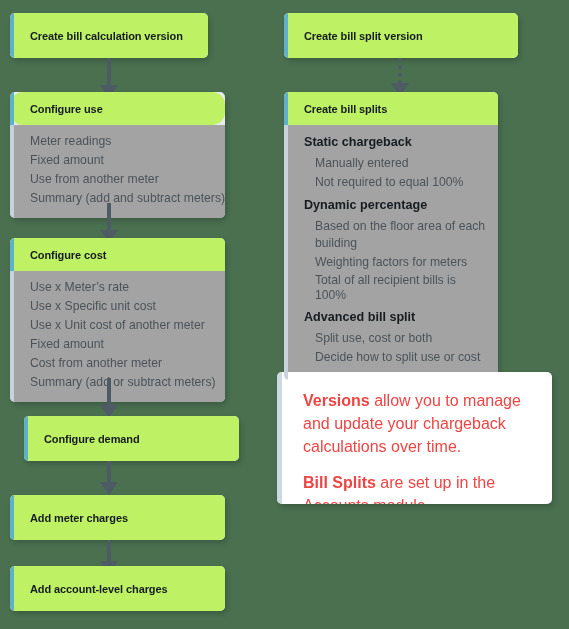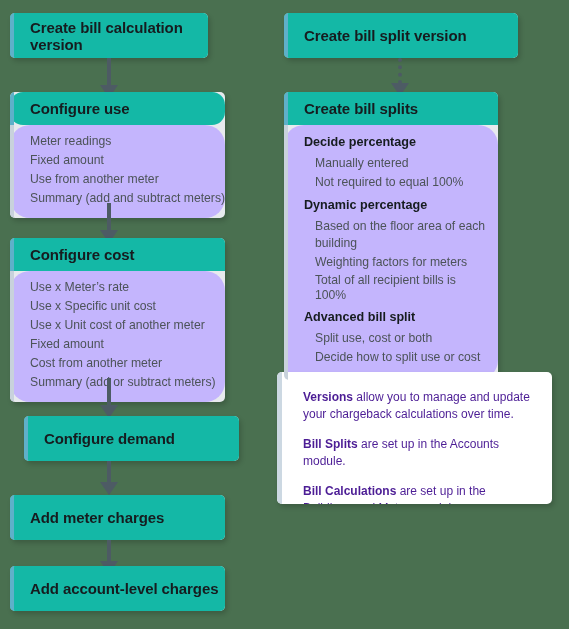--- a/index.html
+++ b/index.html
@@ -32,35 +32,34 @@
     position: absolute;
     left: 0; top: 0; bottom: 0;
     width: 4px;
     background: #5fb0c9;
     z-index: 3;
   }
   .node.simple::before { bottom: 0; }
   .node.expanded::before { bottom: auto; height: 100%; background: linear-gradient(to bottom, #5fb0c9 0 var(--hdr), #c8d2dc var(--hdr) 100%); }
 
   .node-header {
-    background: #14b8a6;
+    background: #bef264;
     color: #161c1f;
     font-weight: bold;
-    font-size: 15px;
+    font-size: 11px;
     letter-spacing: -0.1px;
     display: flex;
     align-items: center;
     padding-left: 20px;
   }
   .node.simple .node-header { height: 100%; }
 
   .node-body {
-    background: #c4b5fd;
+    background: #a3a3a3;
     padding: 7px 10px 10px 20px;
-    border-radius: 20px;
   }
 
   .item {
     color: #4c5358;
     font-size: 12.2px;
     line-height: 19px;
     white-space: nowrap;
   }
   .group-title {
     color: #161c1f;
@@ -118,23 +117,23 @@
   }
   .note::before {
     content: "";
     position: absolute;
     left: 0; top: 0; bottom: 0;
     width: 5px;
     background: #ccd8e2;
   }
   .note p {
     margin: 0 0 13px 0;
-    font-size: 12px;
-    line-height: 17px;
-    color: #4c1d95;
+    font-size: 16px;
+    line-height: 23px;
+    color: #ef4444;
   }
   .note p:last-child { margin-bottom: 0; }
   .note b { font-weight: bold; }
 </style>
 </head>
 <body>
 
 <div class="canvas">
 
   <div class="node simple" style="left:10px; top:13px; width:198px; height:45px;">
@@ -206,21 +205,21 @@
 
   <div class="arrow dotted" style="left:391px; top:58px; height:40px;">
     <div class="shaft" style="height:26px;"></div>
     <div class="head" style="top:25px;"></div>
   </div>
 
   <div class="node expanded" style="left:284px; top:92px; width:214px; --hdr:33px;">
     <div class="node-header" style="height:33px;">Create bill splits</div>
     <div class="node-body" style="padding-bottom:14px;">
 
-      <div class="group-title">Decide percentage</div>
+      <div class="group-title">Static chargeback</div>
       <div class="sub">Manually entered</div>
       <div class="sub">Not required to equal 100%</div>
 
       <div class="group-title">Dynamic percentage</div>
       <div class="sub">Based on the floor area of each building</div>
       <div class="sub">Weighting factors for meters</div>
       <div class="sub tight">Total of all recipient bills is 100%</div>
 
       <div class="group-title">Advanced bill split</div>
       <div class="sub">Split use, cost or both</div>

